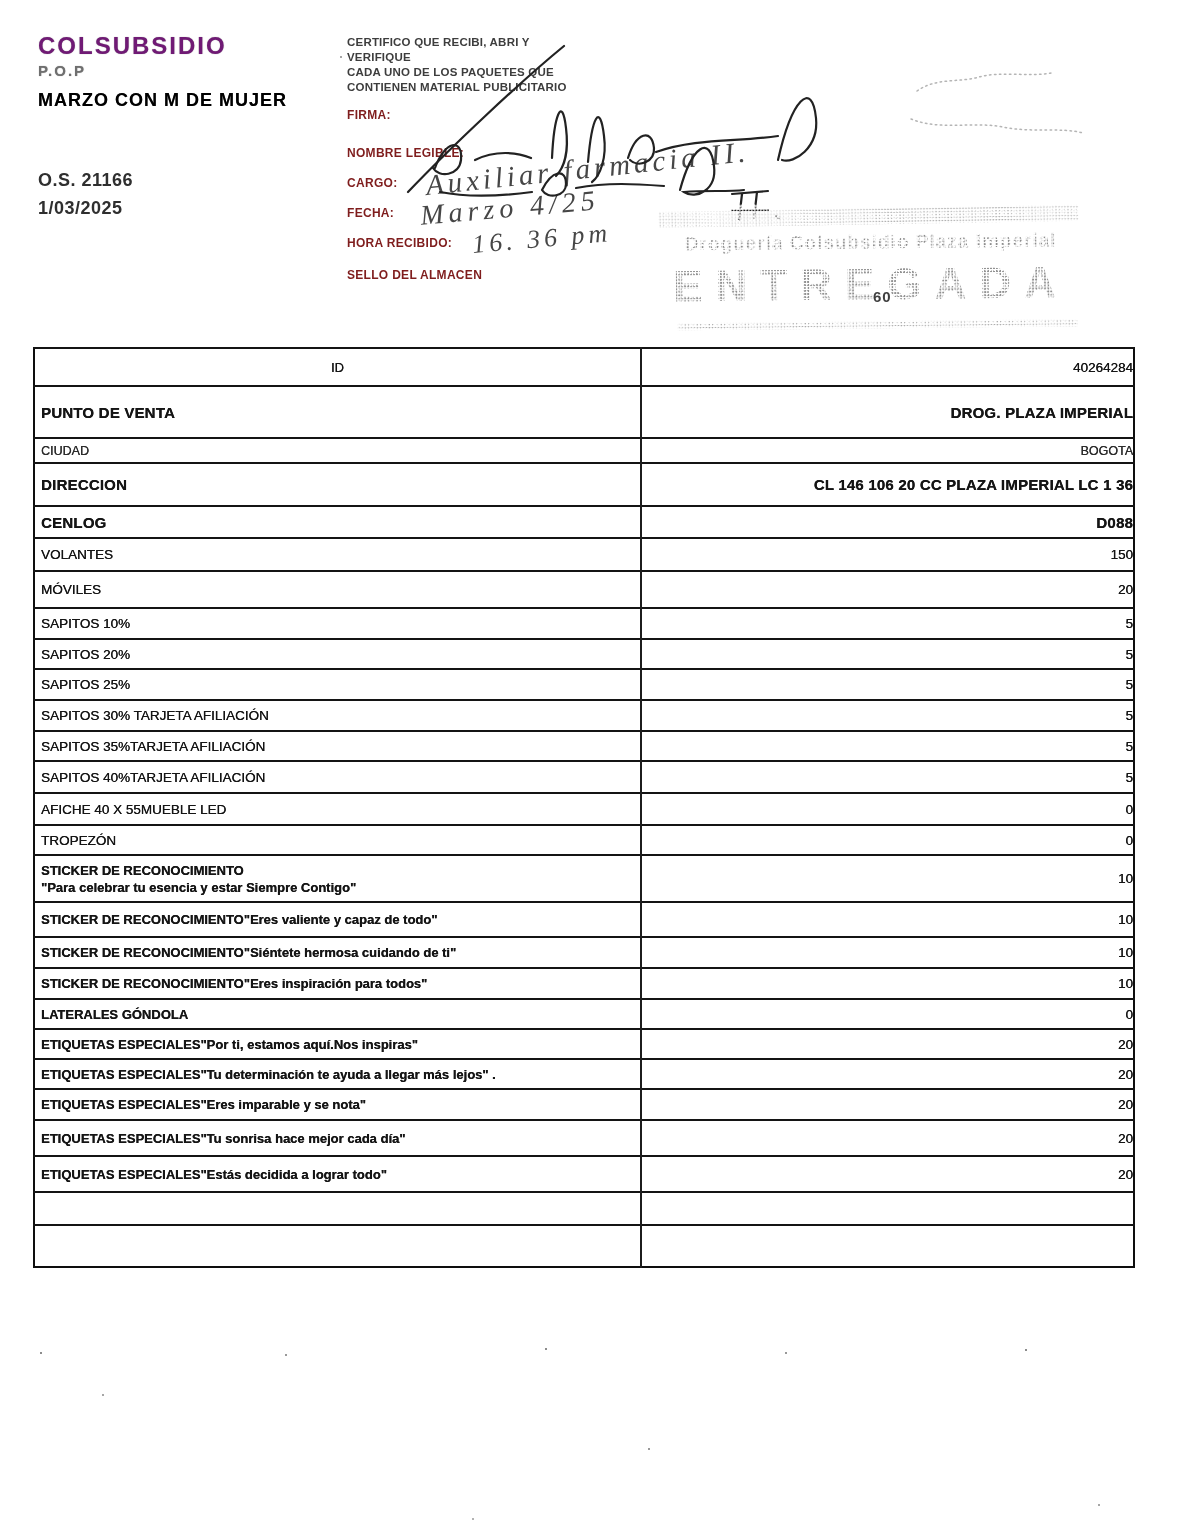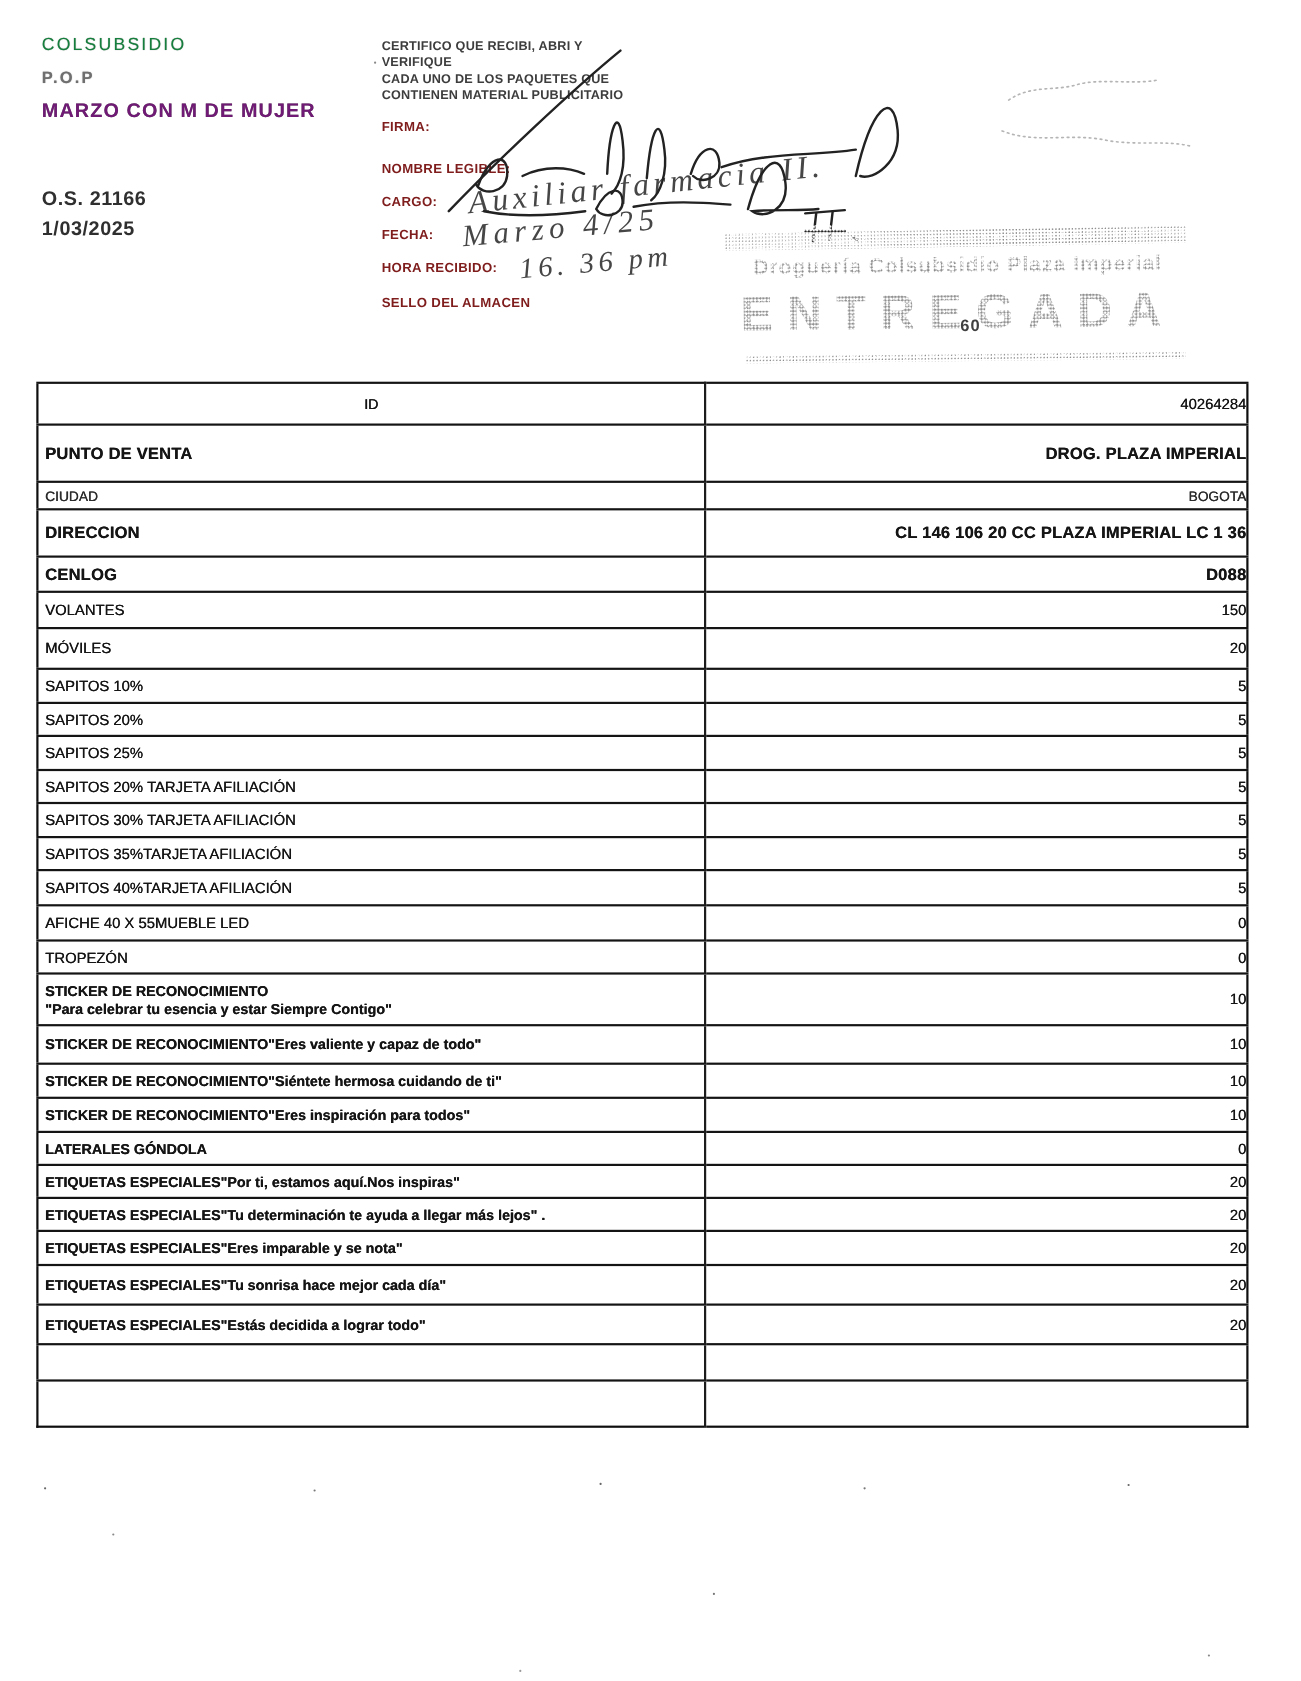--- a/index.html
+++ b/index.html
@@ -1,23 +1,23 @@
 <!DOCTYPE html>
 <html><head>
 <meta charset="utf-8">
 <style>
   html,body{margin:0;padding:0;background:#fff;}
   body{width:1183px;height:1528px;position:relative;font-family:"Liberation Sans",sans-serif;color:#1a1a1a;overflow:hidden;}
   .sheet{position:absolute;inset:0;background:#ffffff;}
 
   
   .hdr{position:absolute;left:38px;white-space:nowrap;}
-  .brand{top:32px;font-size:16px;font-weight:400;color:#15803d;letter-spacing:2px;text-shadow:0 0 1px #9a9a9a;}
+  .brand{top:32px;font-size:24px;font-weight:700;color:#701a75;letter-spacing:2px;text-shadow:0 0 1px #9a9a9a;}
   .pop{top:62px;font-size:15px;font-weight:700;color:#6f6f6f;letter-spacing:2px;text-shadow:0 0 1px #9a9a9a;}
-  .campaign{top:90px;font-size:18px;font-weight:700;color:#701a75;letter-spacing:1px;text-shadow:0 0 .6px #6a6a6a;}
+  .campaign{top:90px;font-size:18px;font-weight:700;color:#000000;letter-spacing:1px;text-shadow:0 0 .6px #6a6a6a;}
   .osnum{top:170px;font-size:18px;font-weight:700;color:#2f2f2f;letter-spacing:.5px;}
   .osdate{top:198px;font-size:18px;font-weight:700;color:#2f2f2f;letter-spacing:.5px;}
 
   
   .cert{position:absolute;left:347px;top:35px;width:270px;font-size:11.5px;font-weight:700;color:#3d3d3d;line-height:15px;letter-spacing:.2px;}
   .fld{position:absolute;left:347px;font-size:12px;font-weight:700;color:#7f1d1d;letter-spacing:.3px;white-space:nowrap;}
   .f-firma{top:108px}.f-nombre{top:146px}.f-cargo{top:176px}.f-fecha{top:206px}.f-hora{top:236px}.f-sello{top:268px}
 
   
   .hand{position:absolute;font-family:"Liberation Serif",serif;font-style:italic;color:#262626;white-space:nowrap;opacity:.85;}
@@ -192,27 +192,20 @@
     </td>
     <td class="value-cell">5</td>
   </tr>
         <tr style="height: 31px;">
     <td class="label-cell">
       <div class="lbl">SAPITOS 25%</div>
 
     </td>
     <td class="value-cell">5</td>
   </tr>
-        <tr style="height: 30px;">
-    <td class="label-cell">
-      <div class="lbl">SAPITOS 20% TARJETA AFILIACIÓN</div>
-
-    </td>
-    <td class="value-cell">5</td>
-  </tr>
         <tr style="height: 31px;">
     <td class="label-cell">
       <div class="lbl">SAPITOS 30% TARJETA AFILIACIÓN</div>
 
     </td>
     <td class="value-cell">5</td>
   </tr>
         <tr style="height: 30px;">
     <td class="label-cell">
       <div class="lbl">SAPITOS 35%TARJETA AFILIACIÓN</div>

